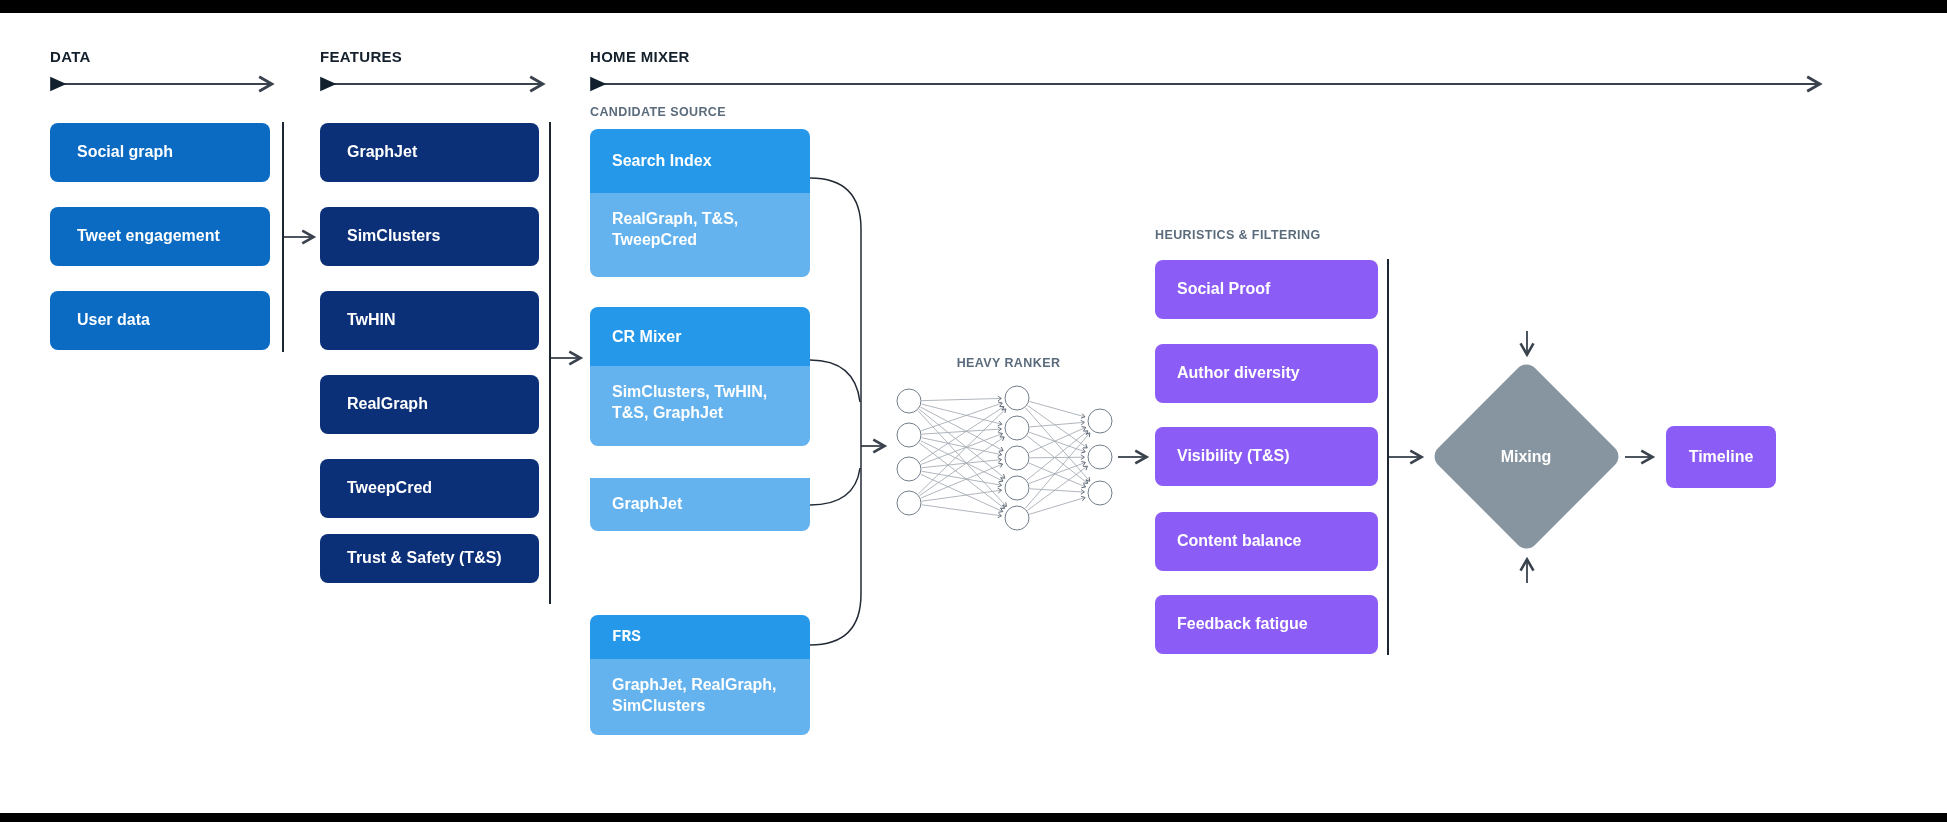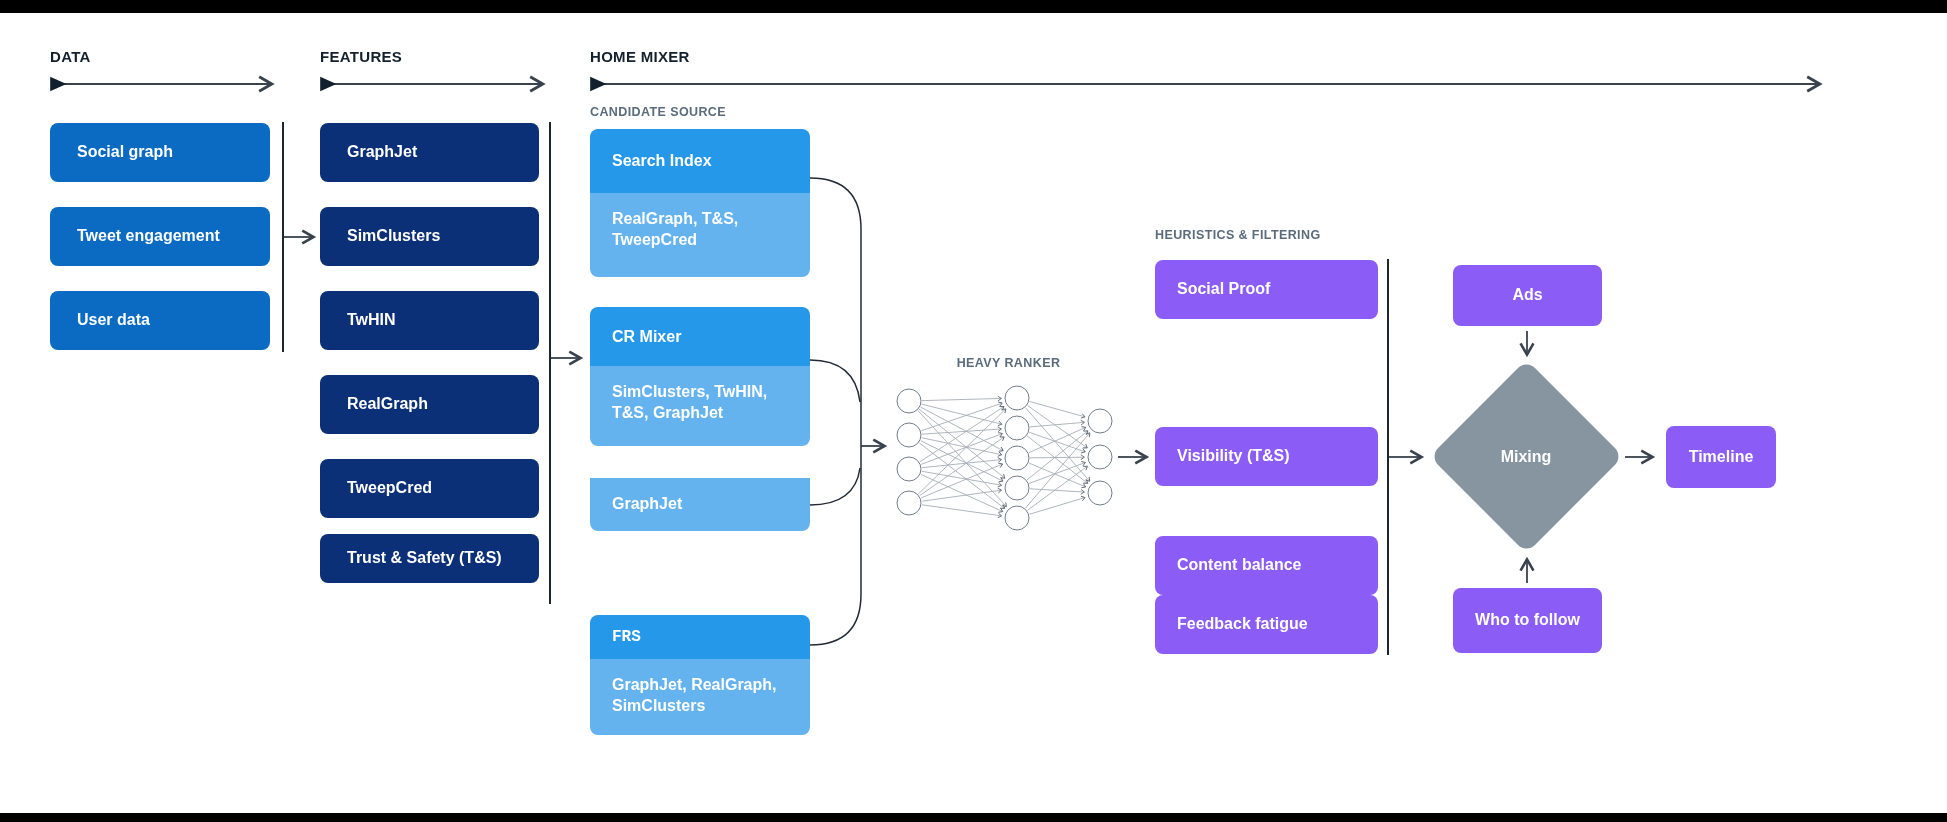--- a/index.html
+++ b/index.html
@@ -185,24 +185,23 @@
   <div class="cgroup" style="top:478px;">
     <div class="csub" style="height:53px;">GraphJet</div>
   </div>
   <div class="cgroup" style="top:615px;">
     <div class="cmain" style="height:44px;font-family:Liberation Mono, monospace;">FRS</div>
     <div class="csub" style="height:76px;">GraphJet, RealGraph,
 SimClusters</div>
   </div>
 
   <div class="box blue-bright pad2" style="left:1155px;top:260px;width:223px;height:59px;">Social Proof</div>
+  <div class="box blue-bright pad2" style="left:1155px;top:344px;width:223px;height:59px;">Author diversity</div>
   <div class="box blue-bright pad2" style="left:1155px;top:427px;width:223px;height:59px;">Visibility (T&amp;S)</div>
-  <div class="box blue-bright pad2" style="left:1155px;top:512px;width:223px;height:59px;margin-top:24px;">Content balance</div>
+  <div class="box blue-bright pad2" style="left:1155px;top:512px;width:223px;height:59px;">Content balance</div>
   <div class="box blue-bright pad2" style="left:1155px;top:595px;width:223px;height:59px;">Feedback fatigue</div>
 
-  <div class="box blue-bright center" style="left:1453px;top:265px;width:149px;height:61px;">Ads</div>
   <div id="mixing-diamond">
     <span>Mixing</span>
   </div>
-  <div class="box blue-bright center" style="left:1453px;top:588px;width:149px;height:65px;">Who to follow</div>
   <div class="box blue-bright center" style="left:1666px;top:426px;width:110px;height:62px;">Timeline</div>
 
 </div>
 
 </body></html>

